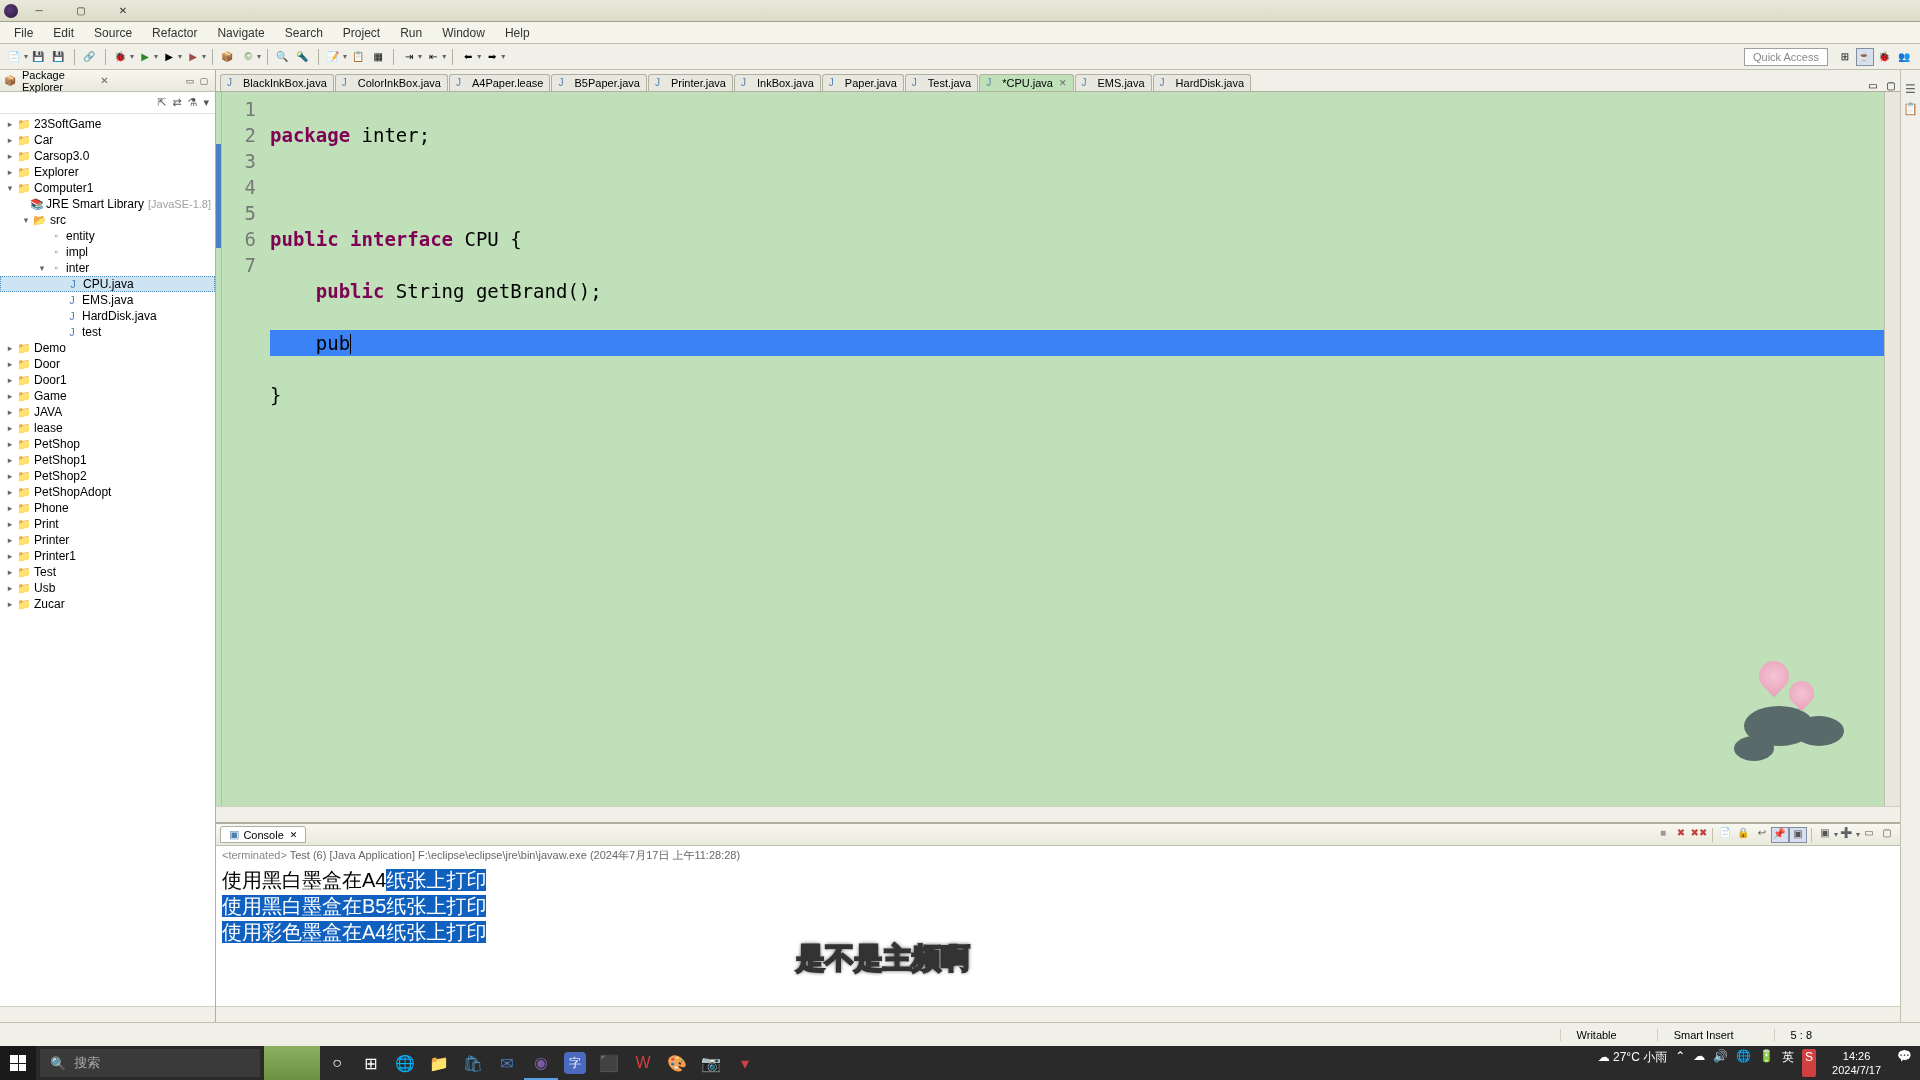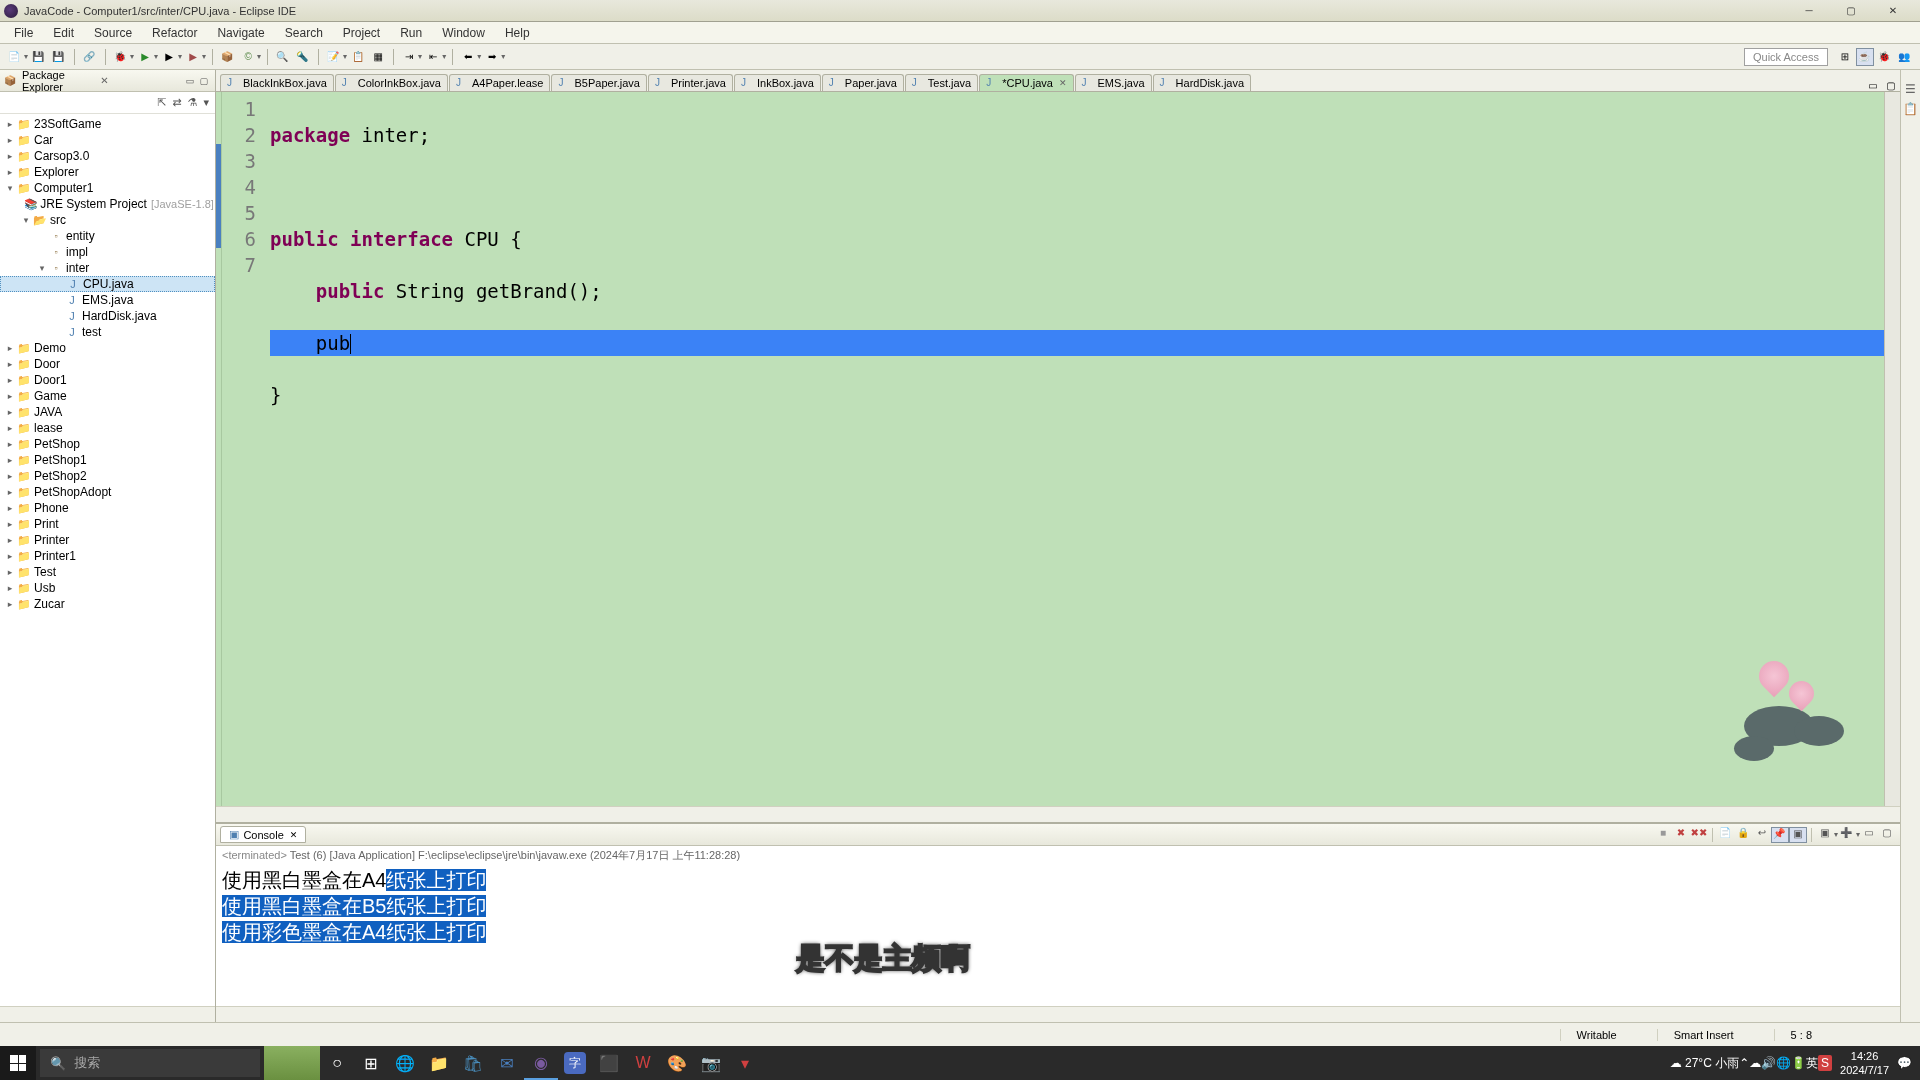--- a/index.html
+++ b/index.html
@@ -82,36 +82,35 @@
 .statusbar .sb-cell { padding: 0 16px; border-left: 1px solid #d0d0c0; }
 .statusbar .spacer { flex: 1; }
 
 .taskbar { height: 34px; background: #2a2a2a; display: flex; align-items: center; padding: 0 0; color: #fff; }
 .taskbar .start-btn { width: 36px; height: 34px; display: flex; align-items: center; justify-content: center; background: #1a1a1a; cursor: pointer; }
 .taskbar .win-logo { width: 16px; height: 16px; display: grid; grid-template-columns: 1fr 1fr; gap: 1px; }
 .taskbar .win-logo div { background: #fff; }
 .taskbar .search-box { height: 28px; width: 220px; background: #3a3a3a; display: flex; align-items: center; padding: 0 10px; color: #aaa; font-size: 13px; margin: 0 4px; }
 .taskbar .tb-icon { width: 34px; height: 34px; display: flex; align-items: center; justify-content: center; cursor: pointer; font-size: 16px; }
 .taskbar .spacer { flex: 1; }
-.taskbar .tray { display: flex; align-items: center; padding: 0 8px; font-size: 12px; }
+.taskbar .tray { display: flex; gap: 8px; padding: 0 8px; font-size: 12px; }
 .taskbar .clock { text-align: center; font-size: 11px; padding: 0 8px; line-height: 14px; }
 
 .subtitle-overlay { position: absolute; left: 580px; top: 80px; font-size: 29px; font-weight: bold; color: #0369a1; -webkit-text-stroke: 2px #333; text-shadow: 0 0 4px #000; pointer-events: none; }
 .lotus-art { position: absolute; right: 20px; bottom: 40px; width: 140px; height: 110px; pointer-events: none; }
 .lotus-art .pad { position: absolute; background: #5a6a6a; border-radius: 50%; }
 .lotus-art .flower { position: absolute; background: radial-gradient(circle, #f5c5d5, #e8a0b8); border-radius: 50% 50% 0 50%; transform: rotate(45deg); }
 
 .hscroll { height: 16px; background: #f0f0e8; border-top: 1px solid #d0d0c0; }
 </style>
 </head>
 <body>
 
 <div class="titlebar">
   <span class="eclipse-icon"></span>
-  <span class="title">JavaCode - Computer1/src/inter/CPU.java - Eclipse IDE</span>
   <div class="win-controls">
     <span class="win-btn">─</span>
     <span class="win-btn">▢</span>
     <span class="win-btn">✕</span>
   </div>
 </div>
 
 <div class="menubar">
   <span class="menu-item">File</span>
   <span class="menu-item">Edit</span>
@@ -216,21 +215,21 @@
   </div>
         <div class="tree-item" style="padding-left:4px">
     <span class="twisty">▾</span>
     <span class="ticon project">📁</span>
     <span>Computer1</span>
 
   </div>
         <div class="tree-item" style="padding-left:20px">
     <span class="twisty none">▸</span>
     <span class="ticon jre">📚</span>
-    <span>JRE System Project</span>
+    <span>JRE Smart Library</span>
     <span class="jre-deco">[JavaSE-1.8]</span>
   </div>
         <div class="tree-item" style="padding-left:20px">
     <span class="twisty">▾</span>
     <span class="ticon folder">📂</span>
     <span>src</span>
 
   </div>
         <div class="tree-item" style="padding-left:36px">
     <span class="twisty none">▸</span>

